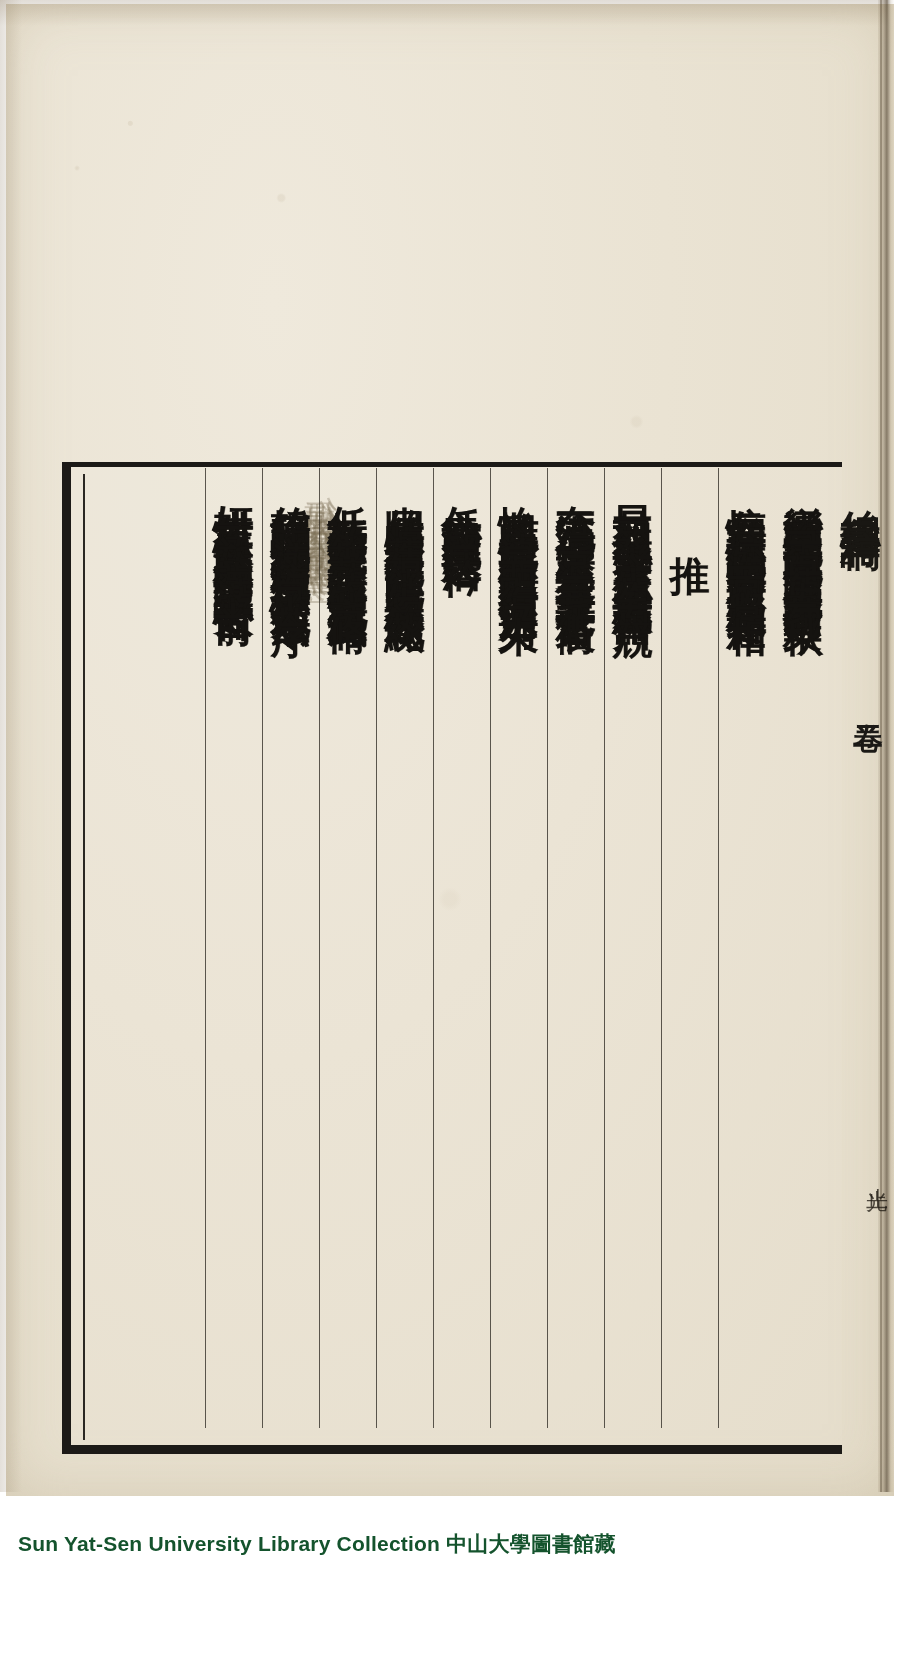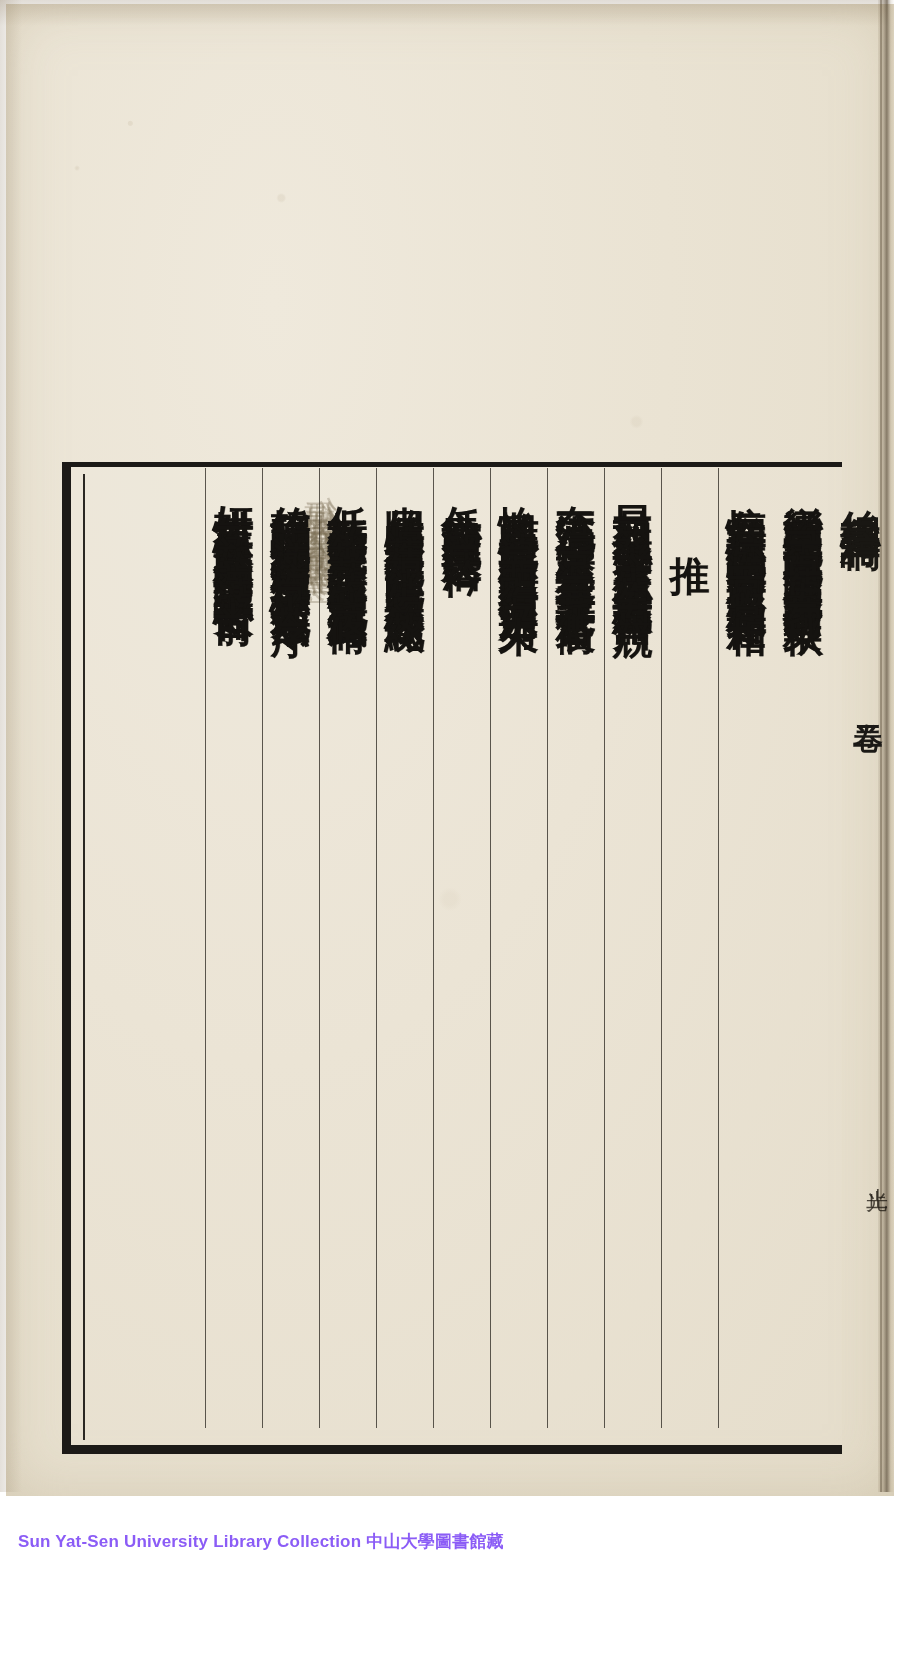--- a/index.html
+++ b/index.html
@@ -201,23 +201,23 @@
     top: 1496px;
     width: 900px;
     height: 180px;
     background: #ffffff;
   }
   #footer .credit {
     position: absolute;
     left: 18px;
     top: 34px;
     font-family: "Liberation Sans", sans-serif;
-    font-size: 17px;
-    font-weight: 700;
-    color: #8b5cf6;
+    font-size: 21px;
+    font-weight: 700;
+    color: #14532d;
     letter-spacing: 0.2px;
     white-space: nowrap;
   }
   #footer .credit .cn {
     font-family: "DejaVu Sans", sans-serif;
     font-weight: 700;
   }
 </style>
 </head>
 <body>

